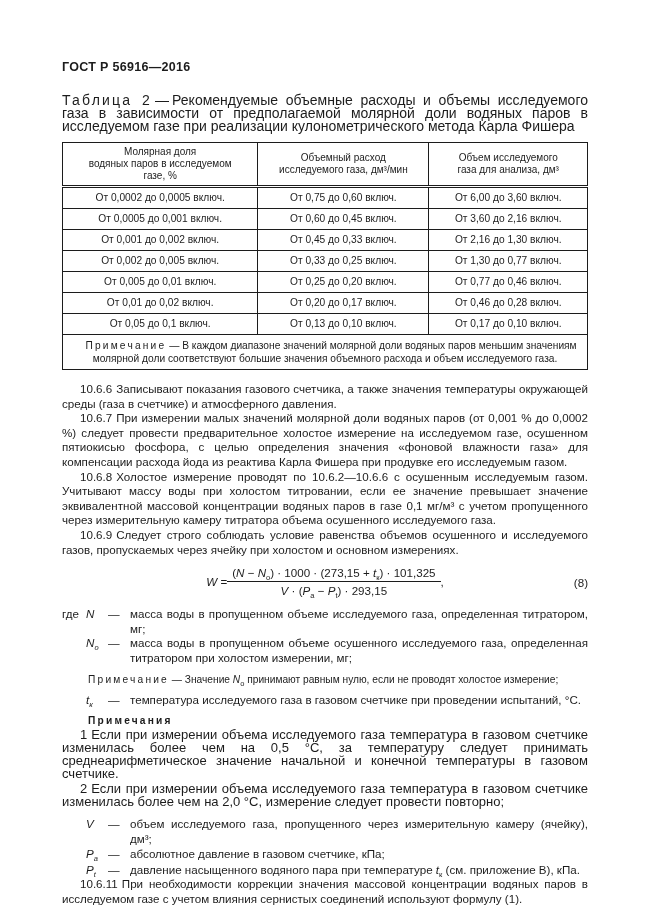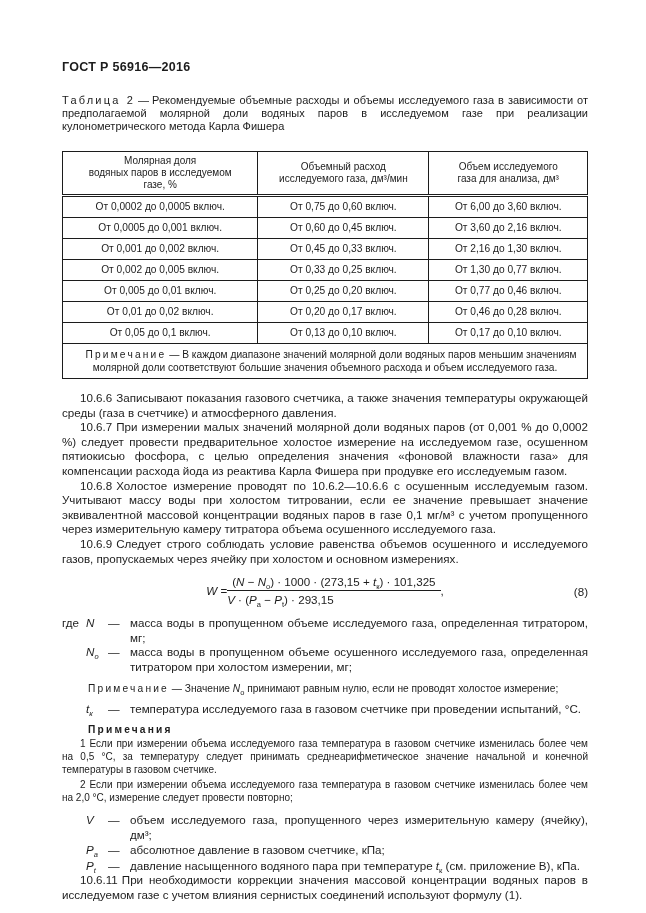--- a/index.html
+++ b/index.html
@@ -21,24 +21,24 @@
   
   .gost-header {
     font-size: 12.5px;
     font-weight: bold;
     letter-spacing: 0.3px;
     margin-bottom: 20px;
   }
 
   
   .caption {
-    font-size: 11px;
-    line-height: 13px;
-    text-align: justify;
-    margin-bottom: 18px;
+    font-size: 14px;
+    line-height: 13px;
+    text-align: justify;
+    margin-bottom: 9px;
   }
   .cap-label { letter-spacing: 2.2px; }
   .cap-dash { padding: 0 3px; }
 
   
   table.spec {
     width: 100%;
     border-collapse: collapse;
     font-size: 10.2px;
     line-height: 12px;
@@ -89,21 +89,21 @@
   
   .formula-row {
     position: relative;
     display: flex;
     justify-content: center;
     align-items: center;
     margin: 9px 0 10px 0;
     font-size: 11.6px;
   }
   .formula-body { display: flex; align-items: center; }
-  .frac { display: inline-block; text-align: left; }
+  .frac { display: inline-block; text-align: center; }
   .frac .num { display: block; border-bottom: 1px solid #1c1c1c; padding: 0 5px 2px 5px; }
   .frac .den { display: block; padding-top: 2px; }
   .f-tail { align-self: center; }
   .eq-no {
     position: absolute;
     right: 0; top: 50%;
     transform: translateY(-50%);
     font-size: 11.6px;
   }
 
@@ -128,21 +128,21 @@
 
   
   .notes-title {
     font-size: 10.2px;
     letter-spacing: 2.2px;
     margin: 8px 0 2px 26px;
     font-weight: bold;
   }
   p.small-note {
     margin: 2px 0 0 0;
-    font-size: 10px;
+    font-size: 13px;
     line-height: 13px;
     text-align: justify;
     text-indent: 18px;
   }
   .vars { margin-top: 9px; }
   .vars .where-row { margin-top: 1px; }
   .vars .w-gde { width: 24px; }
 
   .final-para { margin-top: 2px; }
 </style>

